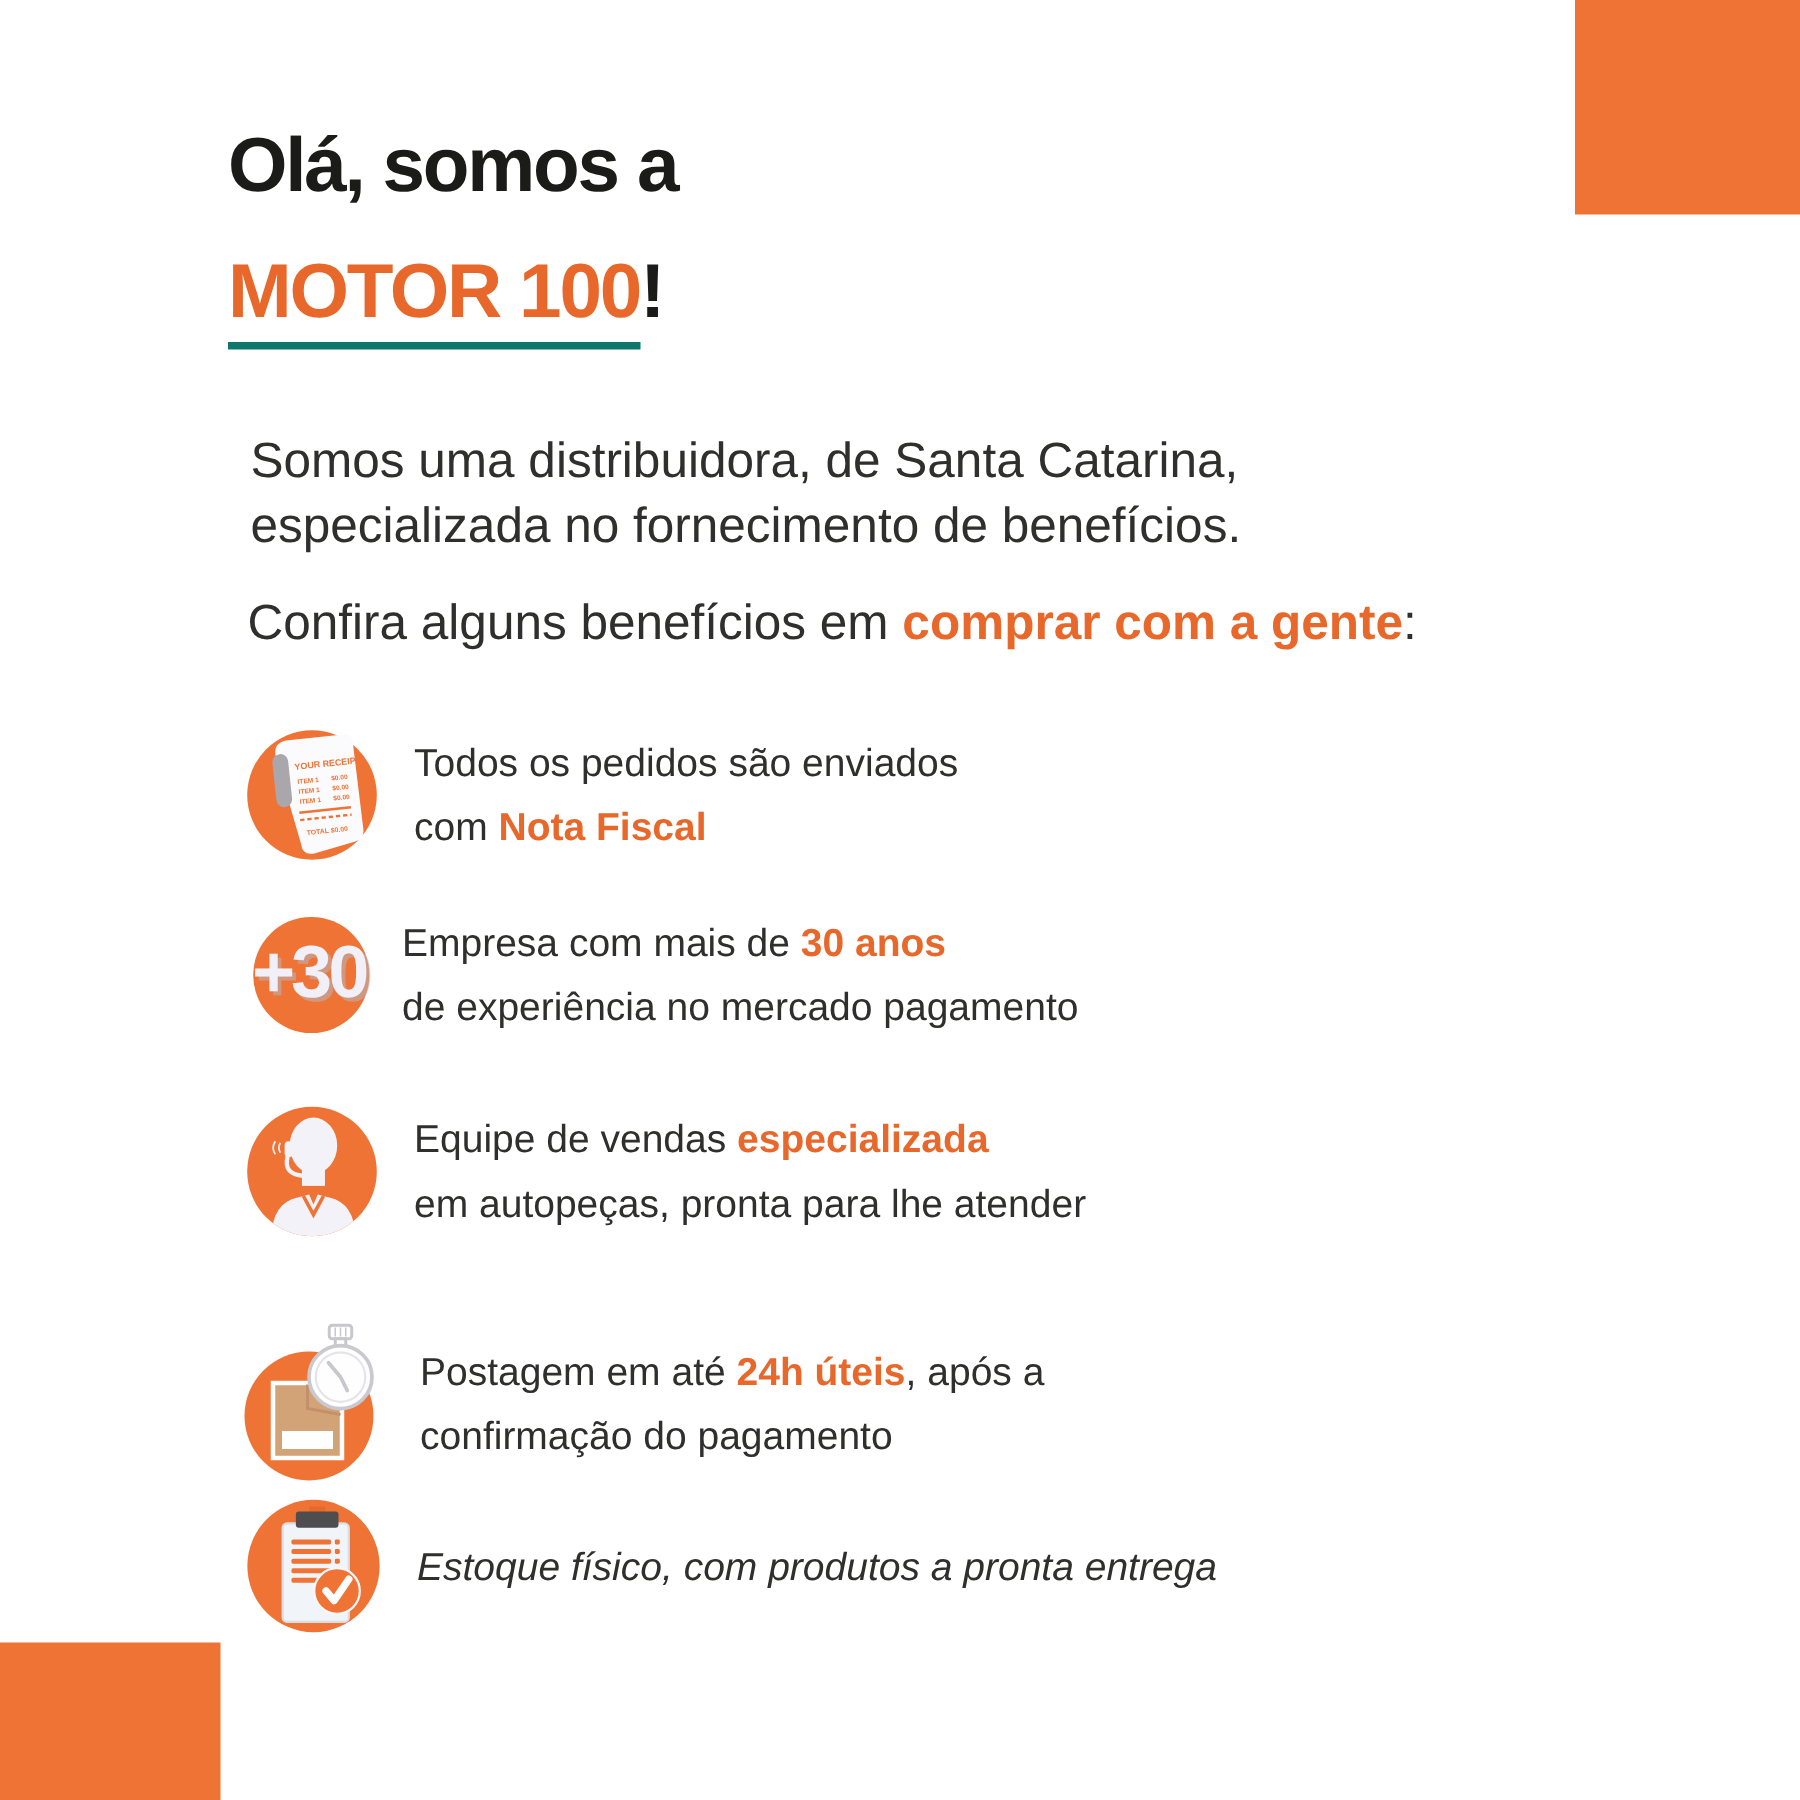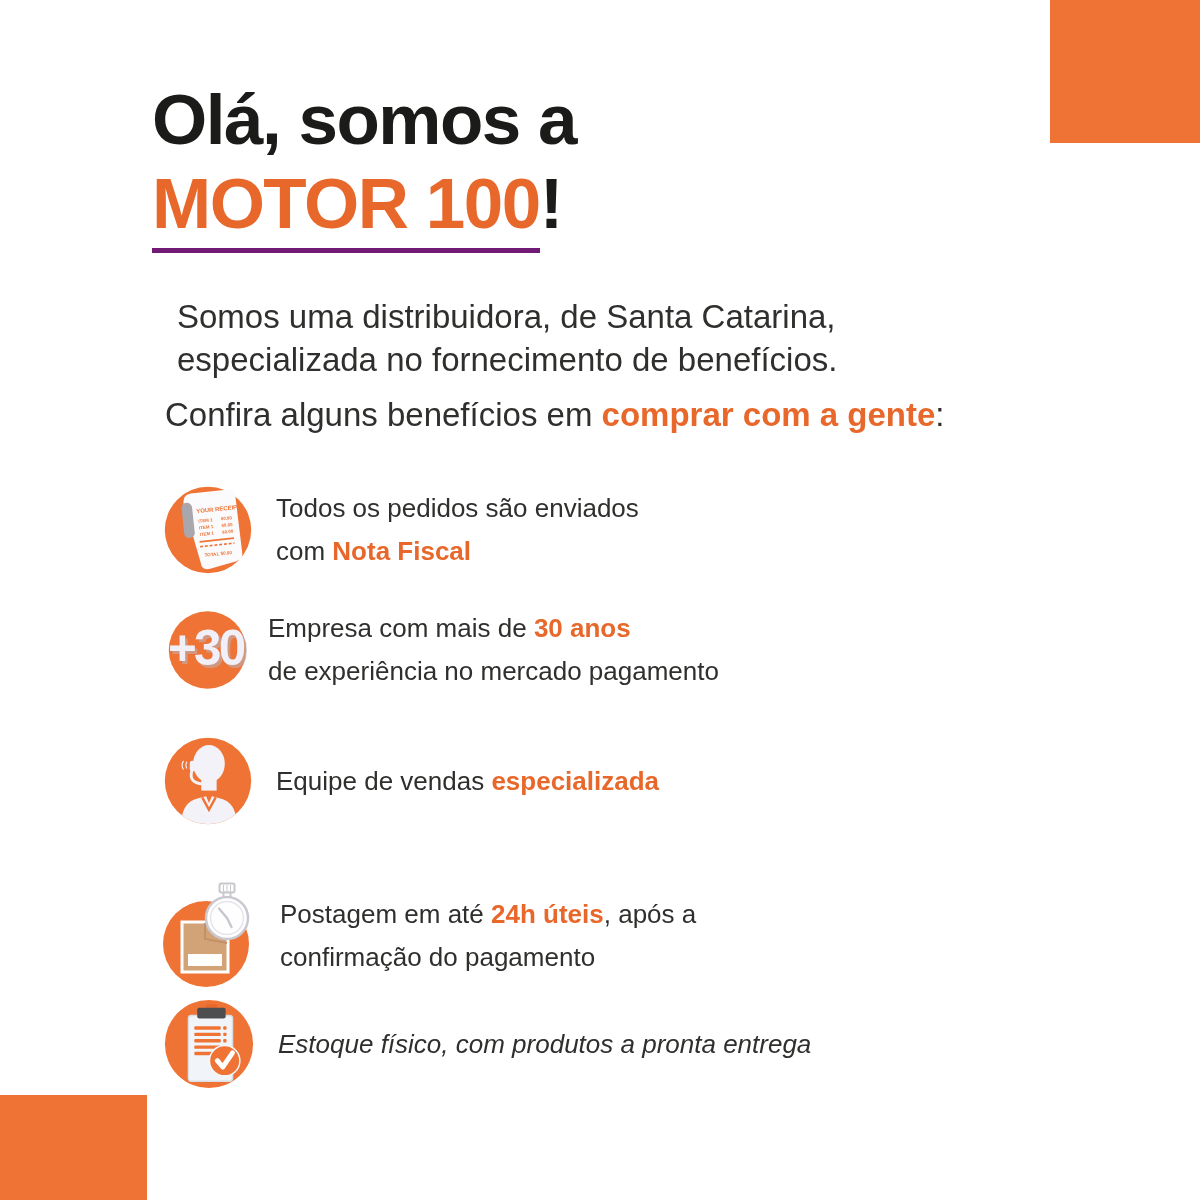--- a/index.html
+++ b/index.html
@@ -4,28 +4,28 @@
 <style>
   html,body{margin:0;padding:0;background:#ffffff;}
   .canvas{
     position:relative;width:1200px;height:1200px;background:#ffffff;overflow:hidden;
     font-family:"Liberation Sans", sans-serif;color:#2F2F2D;
   }
   .sq{position:absolute;background:#EF7335;}
   .sq-tr{top:0;right:0;width:150px;height:143px;}
   .sq-bl{bottom:0;left:0;width:147px;height:105px;}
 
-  .h-line{position:absolute;left:152px;font-size:71px;font-weight:800;letter-spacing:-1.5px;
+  .h-line{position:absolute;left:152px;font-size:51px;font-weight:800;letter-spacing:-1.5px;
           color:#1B1B19;line-height:1;white-space:nowrap;}
   .h-line1{top:84px;}
   .h-line2{top:168px;}
-  .brand{display:inline-block;color:#E8682B;border-bottom:5px solid #701a75;padding-bottom:9px;}
+  .brand{display:inline-block;color:#E8682B;border-bottom:5px solid #0f766e;padding-bottom:9px;}
   .excl{color:#1B1B19;}
 
-  .intro{position:absolute;left:165px;top:283px;font-size:33px;line-height:43px;margin:12px;}
+  .intro{position:absolute;left:165px;top:283px;font-size:33px;line-height:43px;margin:2px;}
   .confira{position:absolute;left:165px;top:393px;font-size:33px;line-height:43px;margin:0;}
   .hl{color:#E8682B;font-weight:700;}
 
   .benefit{position:absolute;left:160px;display:flex;align-items:center;gap:20px;}
   .b1{top:482px;} .b2{top:606px;} .b3{top:733px;} .b4{top:882px;} .b5{top:995px;font-style:italic;}
   .b-text{font-size:26px;line-height:43px;white-space:nowrap;}
   .icon-box{flex:0 0 auto;display:block;}
   svg{display:block;}
   .receipt-txt{font-weight:bold;fill:#EF7335;}
 </style>
@@ -100,20 +100,21 @@
           <path d="M44,67 l7,13 7,-13" stroke="#EF7335" stroke-width="2.5" fill="none"></path>
         </g>
         <rect x="31" y="29" width="5.5" height="11" rx="2.7" fill="#F3F2F8"></rect>
         <path d="M33,40 q-3,12 11,13" stroke="#F3F2F8" stroke-width="3" fill="none" stroke-linecap="round"></path>
         <ellipse cx="46.5" cy="53.5" rx="3.2" ry="2.6" fill="#F3F2F8"></ellipse>
         <path d="M28,30 q-2,3.5 0,7 M24.5,29 q-3,5 0,9" stroke="#F3F2F8" stroke-width="1.2" fill="none"></path>
       </svg>
     </span>
     <div class="b-text">
       <span>Equipe de vendas </span><span class="hl">especializada</span><br>
+      <span>em autopeças, pronta para lhe atender</span>
     </div>
   </div>
 
   <div class="benefit b4">
     <span class="icon-box">
       <svg width="100" height="108" viewBox="0 0 100 108">
         <circle cx="46" cy="62" r="43" fill="#EF7335"></circle>
         <g>
           <rect x="22" y="40" width="46" height="50" fill="#D3A378" stroke="#FFFFFF" stroke-width="3"></rect>
           <path d="M45,41 v16 l22,4" stroke="#C2916A" stroke-width="2" fill="none"></path>

